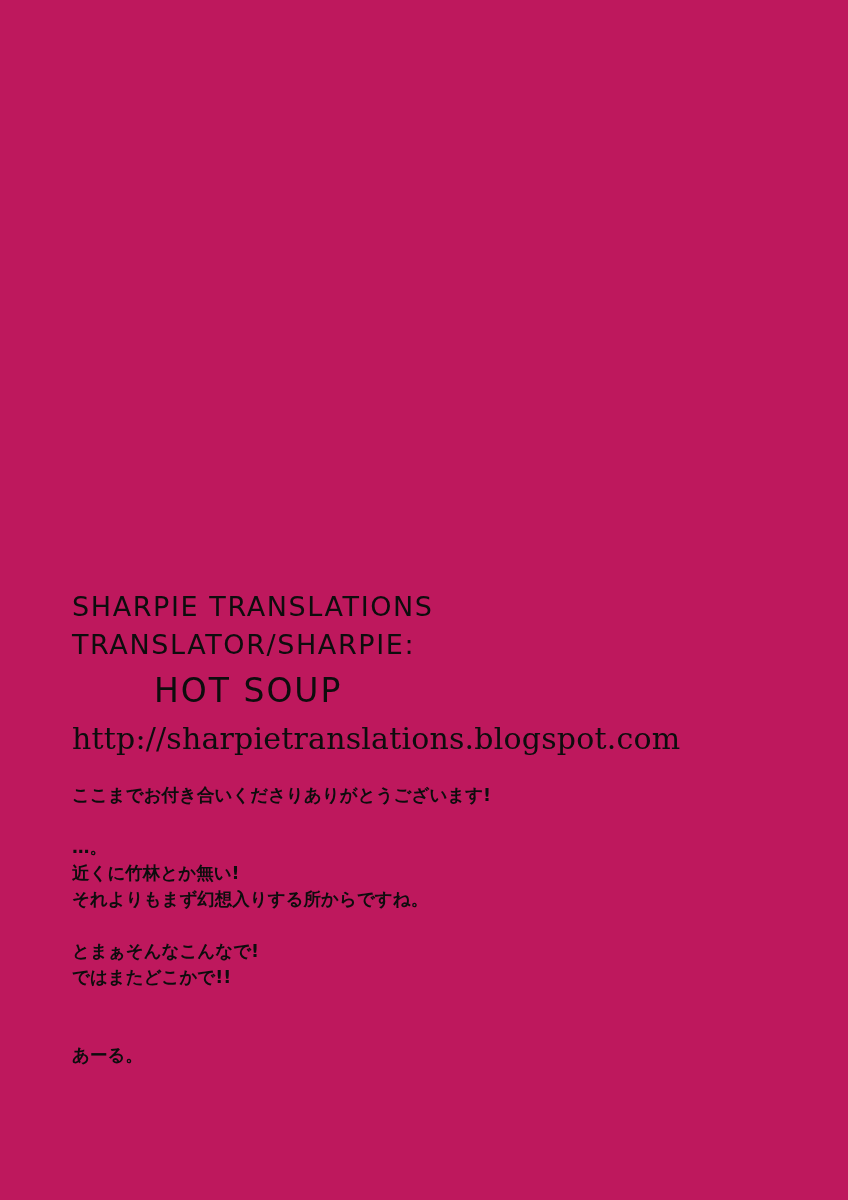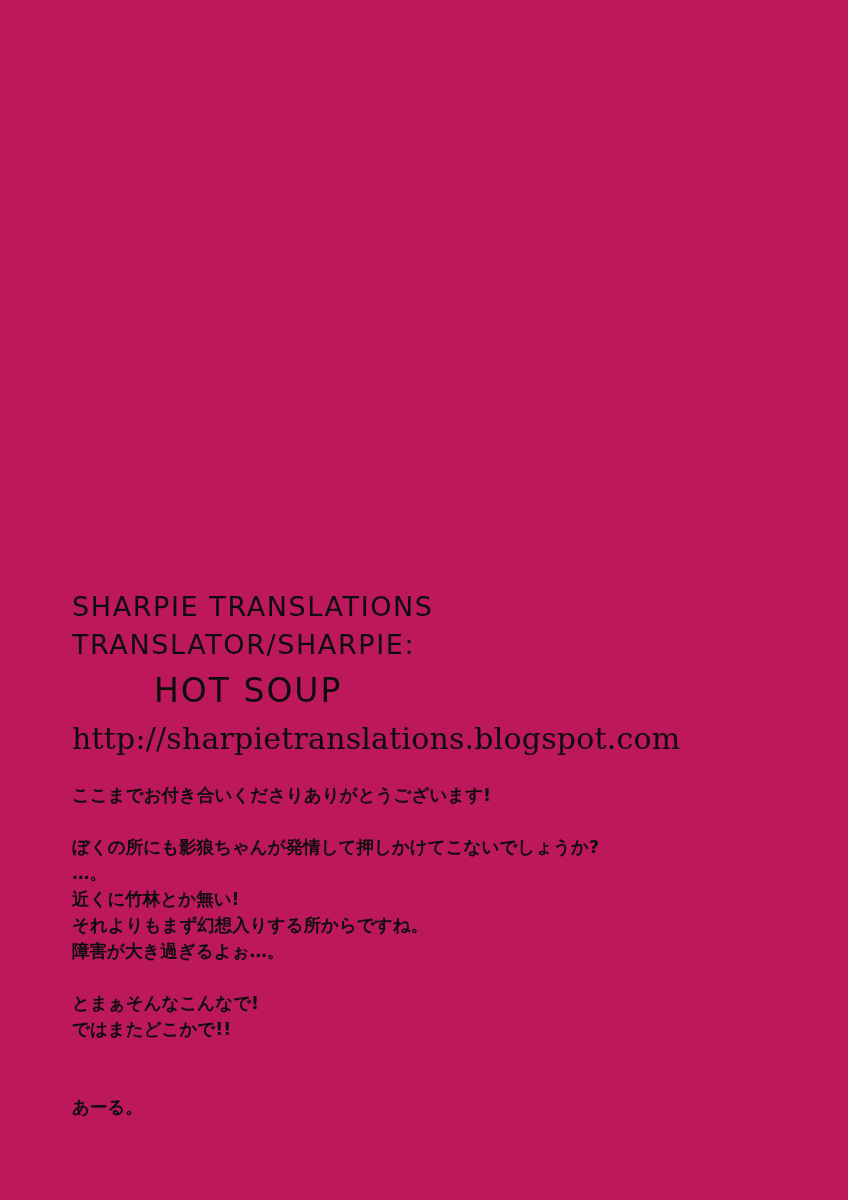--- a/index.html
+++ b/index.html
@@ -92,25 +92,23 @@
   </div>
 
   <div class="afterword">
     <div>
       <div class="jp-line">ここまでお付き合いくださりありがとうございます!</div>
     </div>
 
     <div class="jp-gap"></div>
 
     <div>
-      <div class="jp-line">ぼくの所にも影狼ちゃんが発情して押しかけてこないでしょうか?</div>
       <div class="jp-line">…。</div>
       <div class="jp-line">近くに竹林とか無い!</div>
       <div class="jp-line">それよりもまず幻想入りする所からですね。</div>
-      <div class="jp-line">障害が大き過ぎるよぉ…。</div>
     </div>
 
     <div class="jp-gap"></div>
 
     <div>
       <div class="jp-line">とまぁそんなこんなで!</div>
       <div class="jp-line">ではまたどこかで!!</div>
     </div>
 
     <div class="jp-gap-big"></div>

